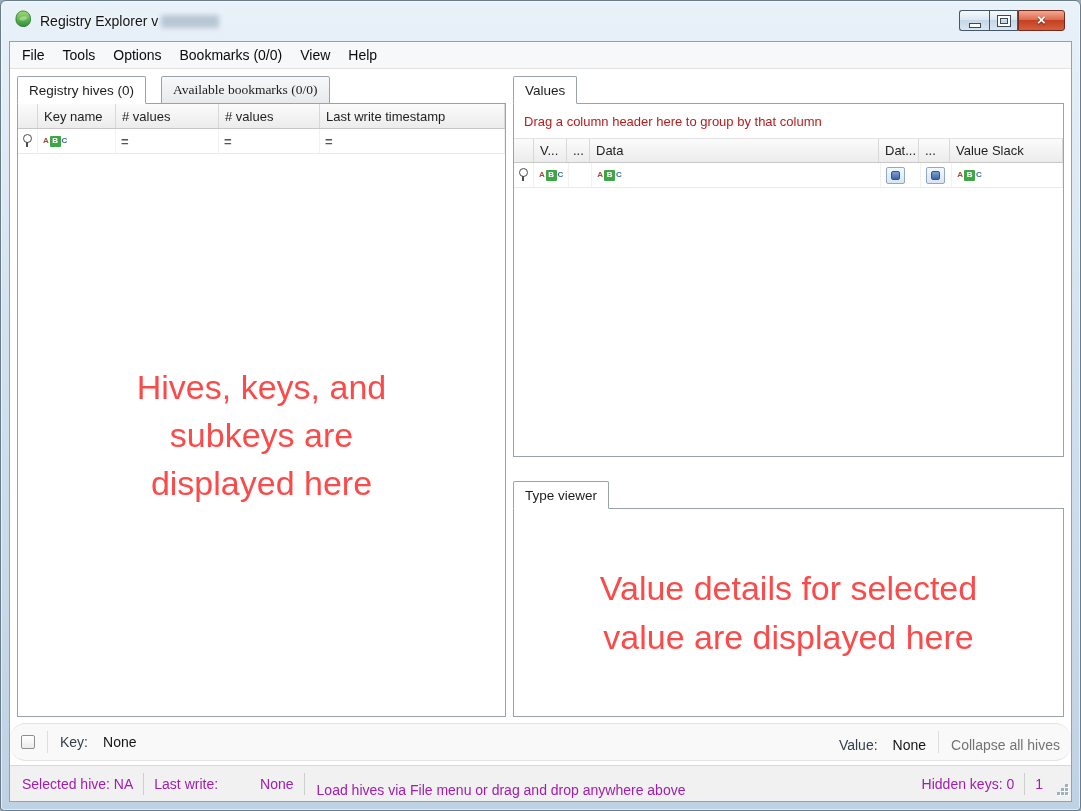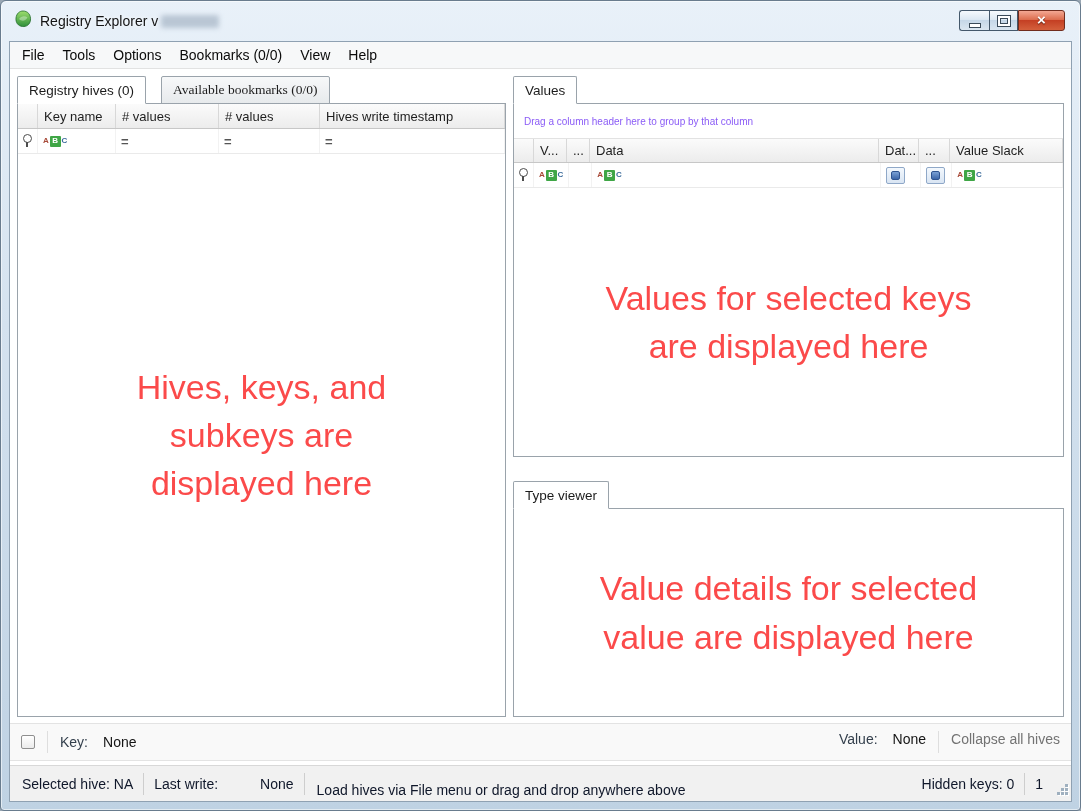--- a/index.html
+++ b/index.html
@@ -70,21 +70,21 @@
   .v-v    { flex: 0 0 33px; }
   .v-d1   { flex: 0 0 23px; }
   .v-data { flex: 0 0 289px; }
   .v-dat  { flex: 0 0 40px; }
   .v-d2   { flex: 0 0 31px; }
   .v-slack{ flex: 1; }
 
   .placeholder { flex: 1; display: flex; align-items: center; justify-content: center; text-align: center;
                  white-space: pre-line; color: #fb4a4a; font-size: 34px; line-height: 1.42; }
 
-  .group-hint { flex: 0 0 34px; display: flex; align-items: center; padding: 0 10px; color: #8b5cf6; font-size: 10px; }
+  .group-hint { flex: 0 0 34px; display: flex; align-items: center; padding: 0 10px; color: #b91c1c; font-size: 13px; }
   .values-panel .grid-header { border-top: 1px solid #e2e2e2; }
 
   .values-section { flex: 0 0 381px; display: flex; flex-direction: column; min-height: 0; }
   .tv-section { flex: 1; margin-top: 24px; display: flex; flex-direction: column; min-height: 0; }
 
   
   .pin-icon { position: relative; width: 9px; height: 9px; border: 1.5px solid #4c4c4c; border-radius: 50%; margin-top: -5px; }
   .pin-icon::after { content: ""; position: absolute; left: 2.2px; top: 7px; width: 1.6px; height: 5px; background: #4c4c4c; }
 
   .abc-icon { display: inline-flex; align-items: center; gap: 1px; font-weight: bold; font-size: 8px; line-height: 1; cursor: pointer; }
@@ -94,32 +94,32 @@
 
   .op-eq { font-size: 13px; color: #555; font-weight: 700; cursor: pointer; }
 
   .editor-btn { width: 19px; height: 17px; border: 1px solid #8fa8c8; border-radius: 2px; cursor: pointer;
                 background: linear-gradient(#f3f8fd, #d9e5f3); display: inline-flex; align-items: center; justify-content: center; }
   .blue-square { width: 9px; height: 9px; border-radius: 2px; border: 1px solid #2f5490;
                  background: linear-gradient(#7aa0d4, #3c66a8); }
 
   
   .key-bar { flex: 0 0 38px; margin-bottom: 4px; background: #f9f9f9; border-top: 1px solid #e3e3e3; border-bottom: 1px solid #e3e3e3;
-             display: flex; align-items: center; padding: 0 11px; font-size: 14px; }
+             display: flex; align-items: center; padding: 0 11px; font-size: 14px; border-radius: 16px; }
   .checkbox { width: 14px; height: 14px; border: 1px solid #8f8f8f; border-radius: 2px;
               background: linear-gradient(#ffffff, #ebebeb); cursor: pointer; }
   .kb-sep { width: 1px; height: 22px; background: #dedede; margin: 0 12px; }
   .kb-label { color: #333f4c; }
   .kb-value { color: #141414; margin-left: 15px; }
-  .kb-right { margin-left: auto; display: flex; align-items: flex-start; }
+  .kb-right { margin-left: auto; display: flex; align-items: flex-end; }
   .collapse-link { color: #737373; cursor: pointer; white-space: nowrap; }
 
   
   .status-bar { flex: 0 0 36px; background: #f1f1f1; border-top: 1px solid #d8d8d8; display: flex; align-items: center;
-                font-size: 14px; color: #0f172a; padding: 0 2px; position: relative; }
+                font-size: 14px; color: #a21caf; padding: 0 2px; position: relative; }
   .sb-item { padding: 0 10px; white-space: nowrap; }
   .sb-sep { width: 1px; height: 22px; background: #cecece; }
   .sb-none { padding: 0 10px 0 32px; }
   .sb-hint { padding-left: 12px; margin-top: 12px; }
   .sb-spacer { flex: 1; }
   .grip { position: absolute; right: 2px; bottom: 2px; }
 </style>
 </head>
 <body>
 
@@ -171,21 +171,21 @@
         <div class="tabs">
           <div class="tab active">Registry hives (0)</div>
           <div class="tab">Available bookmarks (0/0)</div>
         </div>
         <div class="panel">
           <div class="grid-header">
             <div class="hcell c-ind"></div>
             <div class="hcell c-key">Key name</div>
             <div class="hcell c-nv"># values</div>
             <div class="hcell c-ns"># values</div>
-            <div class="hcell c-lw">Hives write timestamp</div>
+            <div class="hcell c-lw">Last write timestamp</div>
           </div>
           <div class="filter-row">
             <div class="fcell c-ind">
               <span class="pin-icon"></span>
             </div>
             <div class="fcell c-key">
               <span class="abc-icon">
                 <span class="abc-a">A</span>
                 <span class="abc-b">B</span>
                 <span class="abc-c">C</span>
@@ -254,22 +254,20 @@
                 </span>
               </div>
               <div class="fcell v-slack">
                 <span class="abc-icon">
                   <span class="abc-a">A</span>
                   <span class="abc-b">B</span>
                   <span class="abc-c">C</span>
                 </span>
               </div>
             </div>
-            <div class="placeholder">Values for selected keys
-are displayed here</div>
           </div>
         </div>
 
         <div class="tv-section">
           <div class="tabs">
             <div class="tab active">Type viewer</div>
           </div>
           <div class="panel">
             <div class="placeholder">Value details for selected
 value are displayed here</div>

